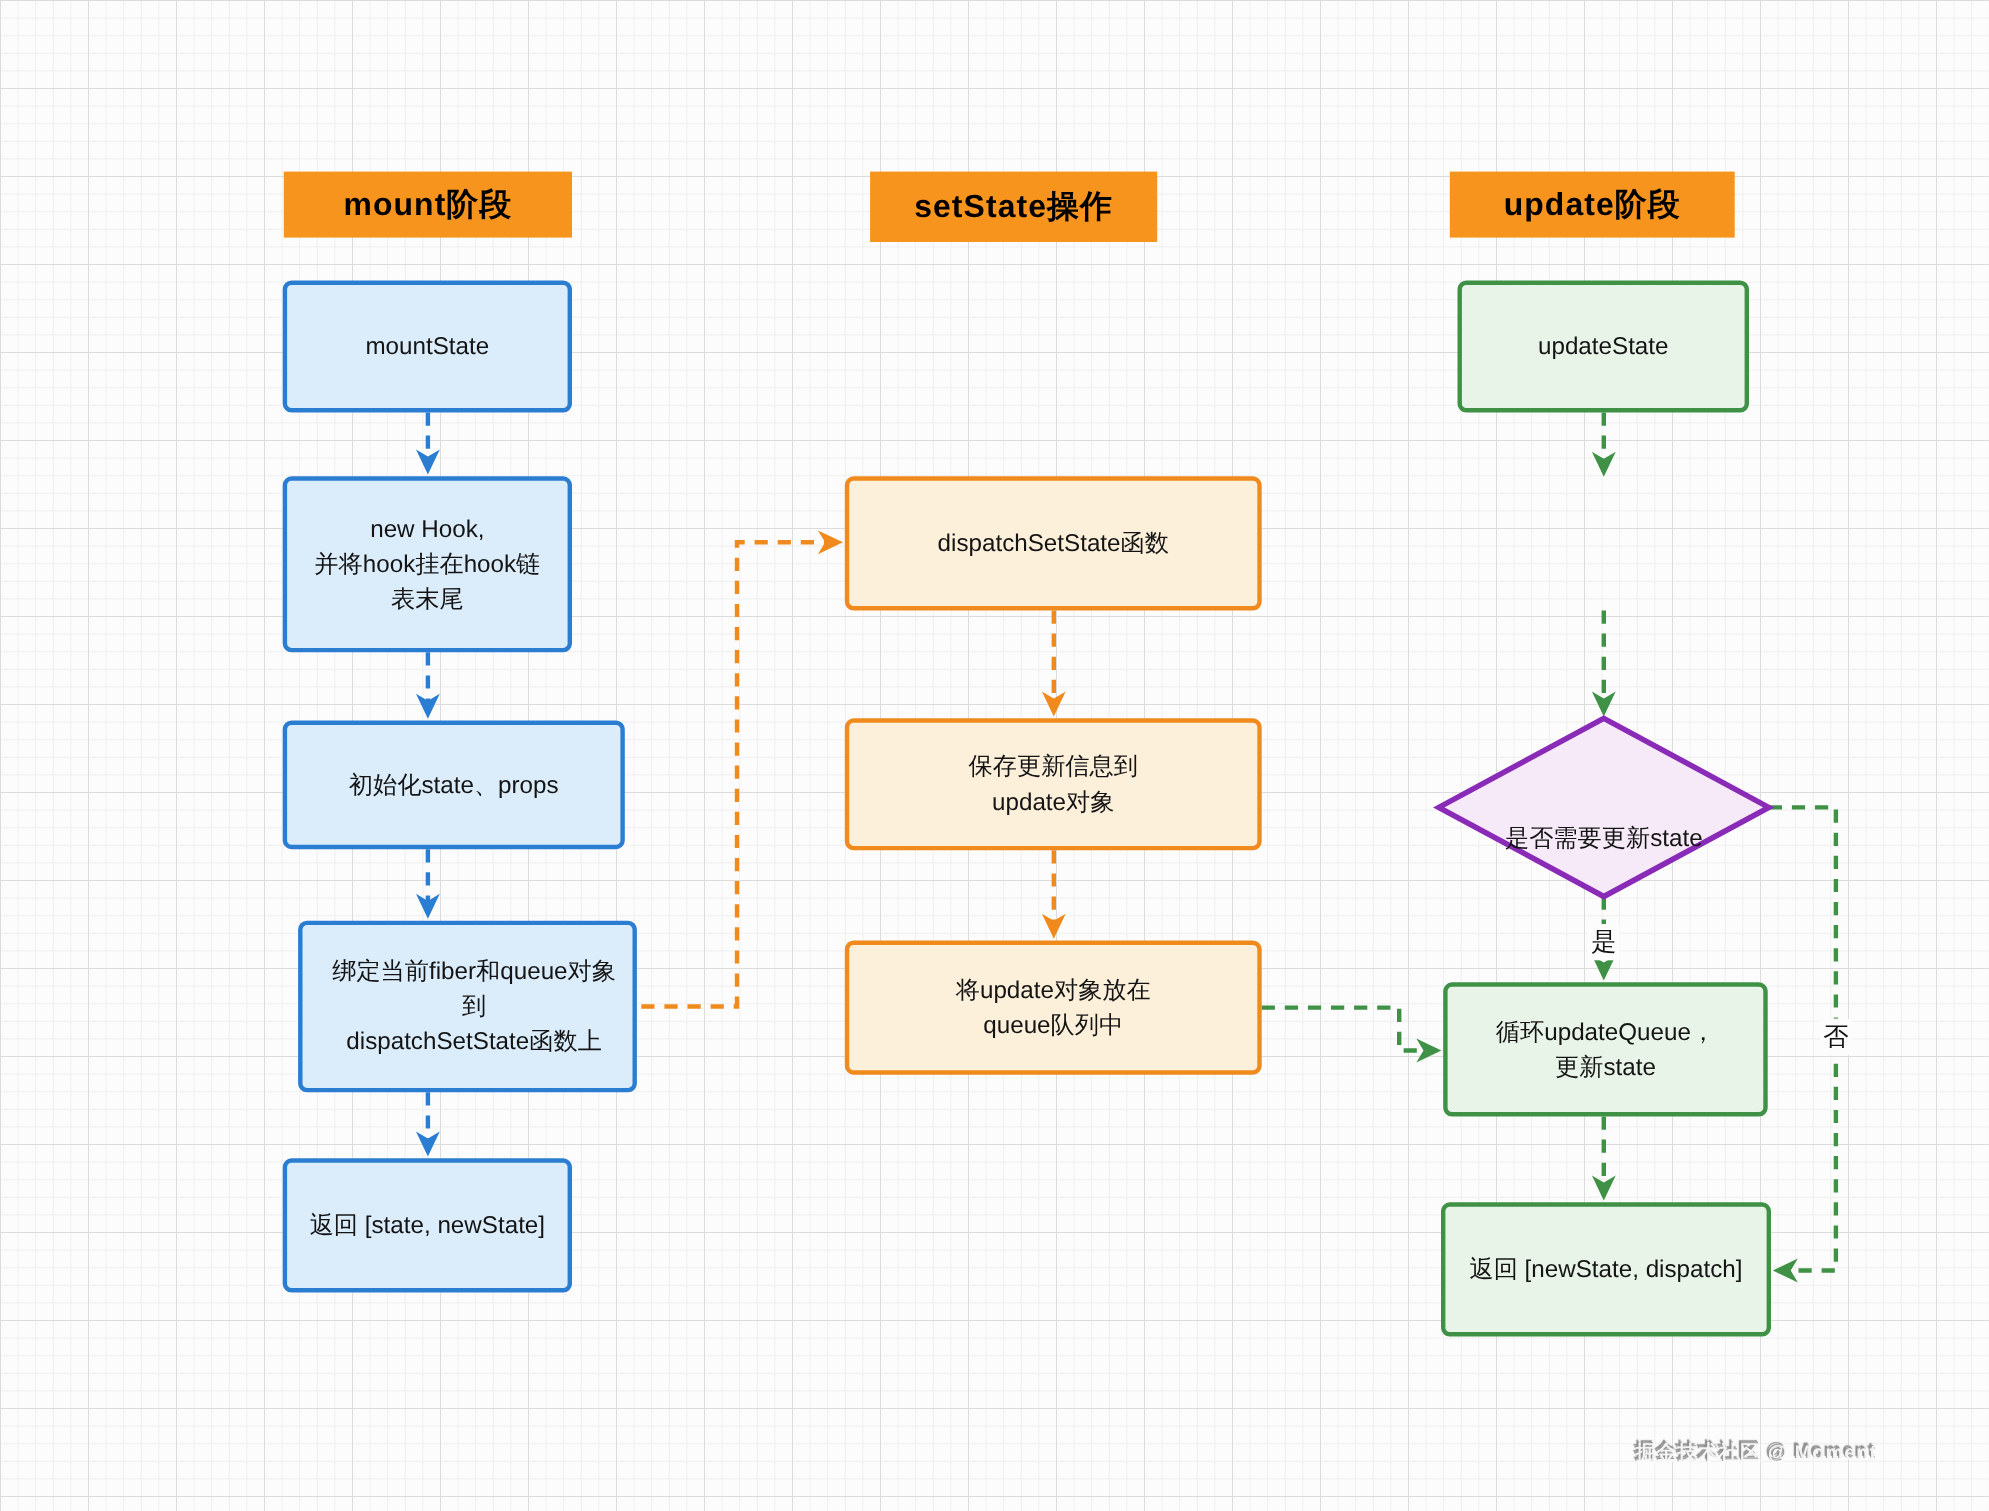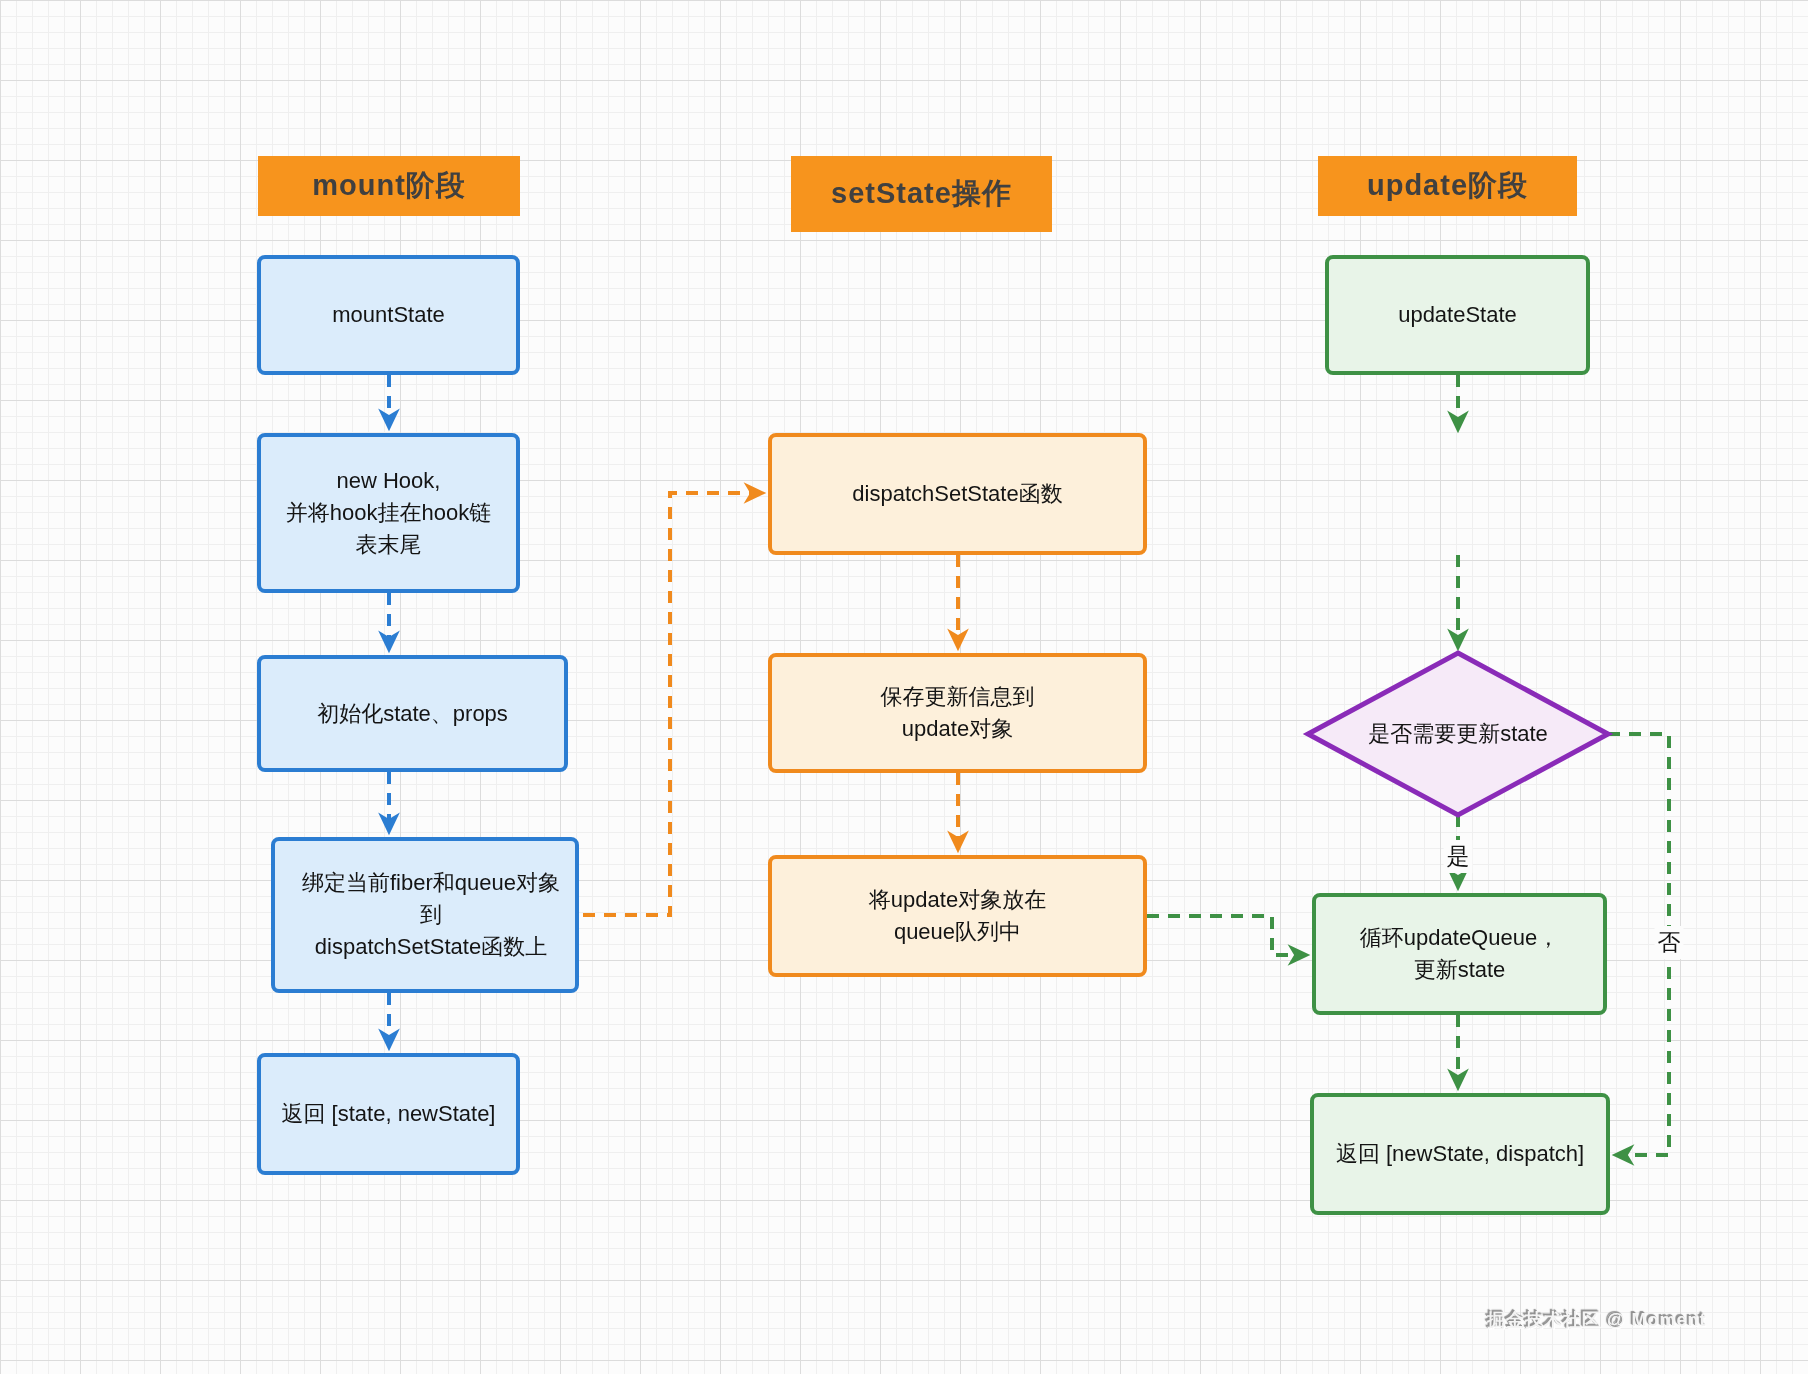--- a/index.html
+++ b/index.html
@@ -10,33 +10,34 @@
     background-image:
       linear-gradient(to right,#dcdcdc 1px,transparent 1px),
       linear-gradient(to bottom,#dcdcdc 1px,transparent 1px),
       linear-gradient(to right,#efefef 1px,transparent 1px),
       linear-gradient(to bottom,#efefef 1px,transparent 1px);
     background-size:80px 80px,80px 80px,16px 16px,16px 16px;
   }
   .edges{position:absolute;left:0;top:0;z-index:1;}
   .col-header{
     position:absolute;z-index:2;display:flex;align-items:center;justify-content:center;
-    background:#F7941D;color:#404040;font-weight:bold;font-size:29px;letter-spacing:1px;
+    background:#F7941D;color:#000000;font-weight:bold;font-size:29px;letter-spacing:1px;
   }
   .node{
     position:absolute;z-index:2;box-sizing:border-box;display:flex;align-items:center;justify-content:center;
     text-align:center;white-space:pre-line;border:4px solid;border-radius:8px;
     font-size:22px;line-height:1.45;color:#141414;padding:6px;
   }
   .node.blue{border-color:#2B7DD2;background:#DBECFB;}
   .node.orange{border-color:#F08A1D;background:#FDF0DB;}
   .node.green{border-color:#3E9145;background:#E8F4E8;}
   .diamond-label{
     position:absolute;z-index:3;font-size:22px;color:#141414;white-space:nowrap;
     transform:translate(-50%,-50%);
+    margin-top:28px;
   }
   .edge-label{
     position:absolute;z-index:3;font-size:23px;color:#141414;background:#fcfcfc;
     padding:1px 3px;transform:translateX(-50%);
   }
   .watermark{
     position:absolute;z-index:3;font-size:18px;font-weight:bold;color:#f4f4f4;
     text-shadow:-2px -2px 1px #8e8e8e,-1px -1px 0 #9a9a9a,1px 1px 0 #ffffff;
     letter-spacing:1px;white-space:nowrap;
   }
@@ -78,21 +79,21 @@
       <path d="M1458,815 L1458,887" marker-end="url(#ah-green)"></path>
       <path d="M1458,1015 L1458,1087" marker-end="url(#ah-green)"></path>
       <path d="M1147,916 L1272,916 L1272,955 L1306,955" marker-end="url(#ah-green)"></path>
       <path d="M1608,734 L1669,734 L1669,1155 L1616,1155" marker-end="url(#ah-green)"></path>
     </g>
 
     <polygon points="1458,653 1608,734 1458,815 1308,734" fill="#F6EAF8" stroke="#8A2BB8" stroke-width="5"></polygon>
   </svg>
 
   <div class="col-header" style="left:258px;top:156px;width:262px;height:60px;">mount阶段</div>
-  <div class="col-header" style="left:791px;top:156px;width:261px;height:76px;">setState操作</div>
+  <div class="col-header" style="left:791px;top:156px;width:261px;height:64px;">setState操作</div>
   <div class="col-header" style="left:1318px;top:156px;width:259px;height:60px;">update阶段</div>
 
   <div class="node blue" style="left:257px;top:255px;width:263px;height:120px;">mountState</div>
   <div class="node blue" style="left:257px;top:433px;width:263px;height:160px;">new Hook,
 并将hook挂在hook链
 表末尾</div>
   <div class="node blue" style="left:257px;top:655px;width:311px;height:117px;">初始化state、props</div>
   <div class="node blue" style="left:271px;top:837px;width:308px;height:156px;padding-left:18px;">绑定当前fiber和queue对象
 到
 dispatchSetState函数上</div>

